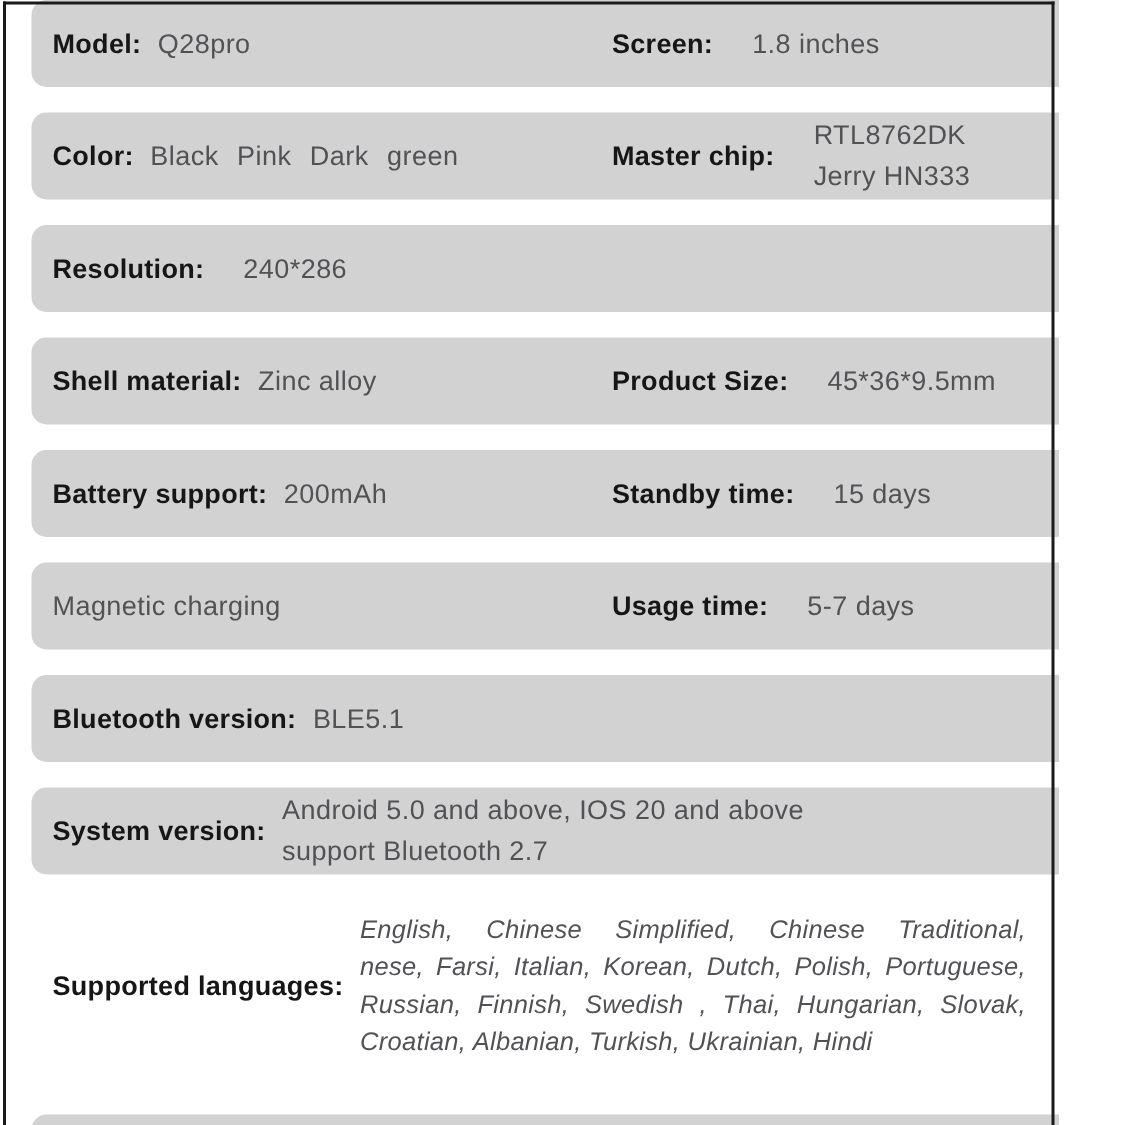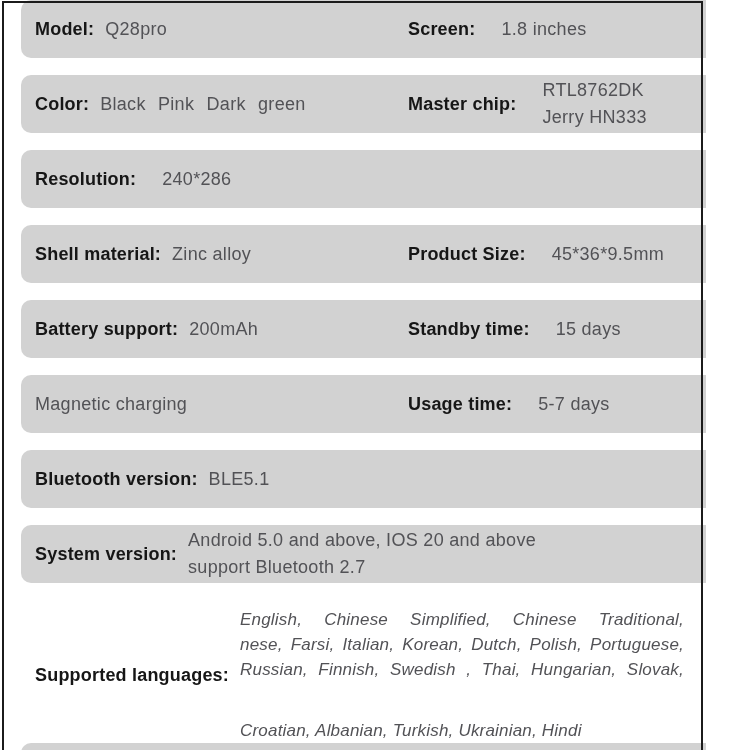--- a/index.html
+++ b/index.html
@@ -41,21 +41,21 @@
   .langs{
     display:flex; align-items:center;
     margin:24px 22px 0 35px;
   }
   .langs .spec-label{flex:0 0 191px; margin-right:11px; line-height:25px; font-size:18px;}
   .lang-lines{flex:1; min-width:0;}
   .lang-line{
     color:var(--value-color); font-size:17px; letter-spacing:.2px; line-height:25px;
     text-align:justify; text-align-last:justify; white-space:nowrap;font-style:italic;
   }
-  .lang-line:last-child{text-align-last:left;margin-top:36px;}
+  .lang-line:last-child{text-align-last:left;}
   .bottom-bar{
     position:absolute; left:21px; width:705px; top:743px; height:14px;
     background:var(--bar-color); border-radius:10px 10px 0 0; z-index:1;
   }
 </style>
 </head>
 <body>
 
 <div id="screen">
   <div class="frame"></div>

